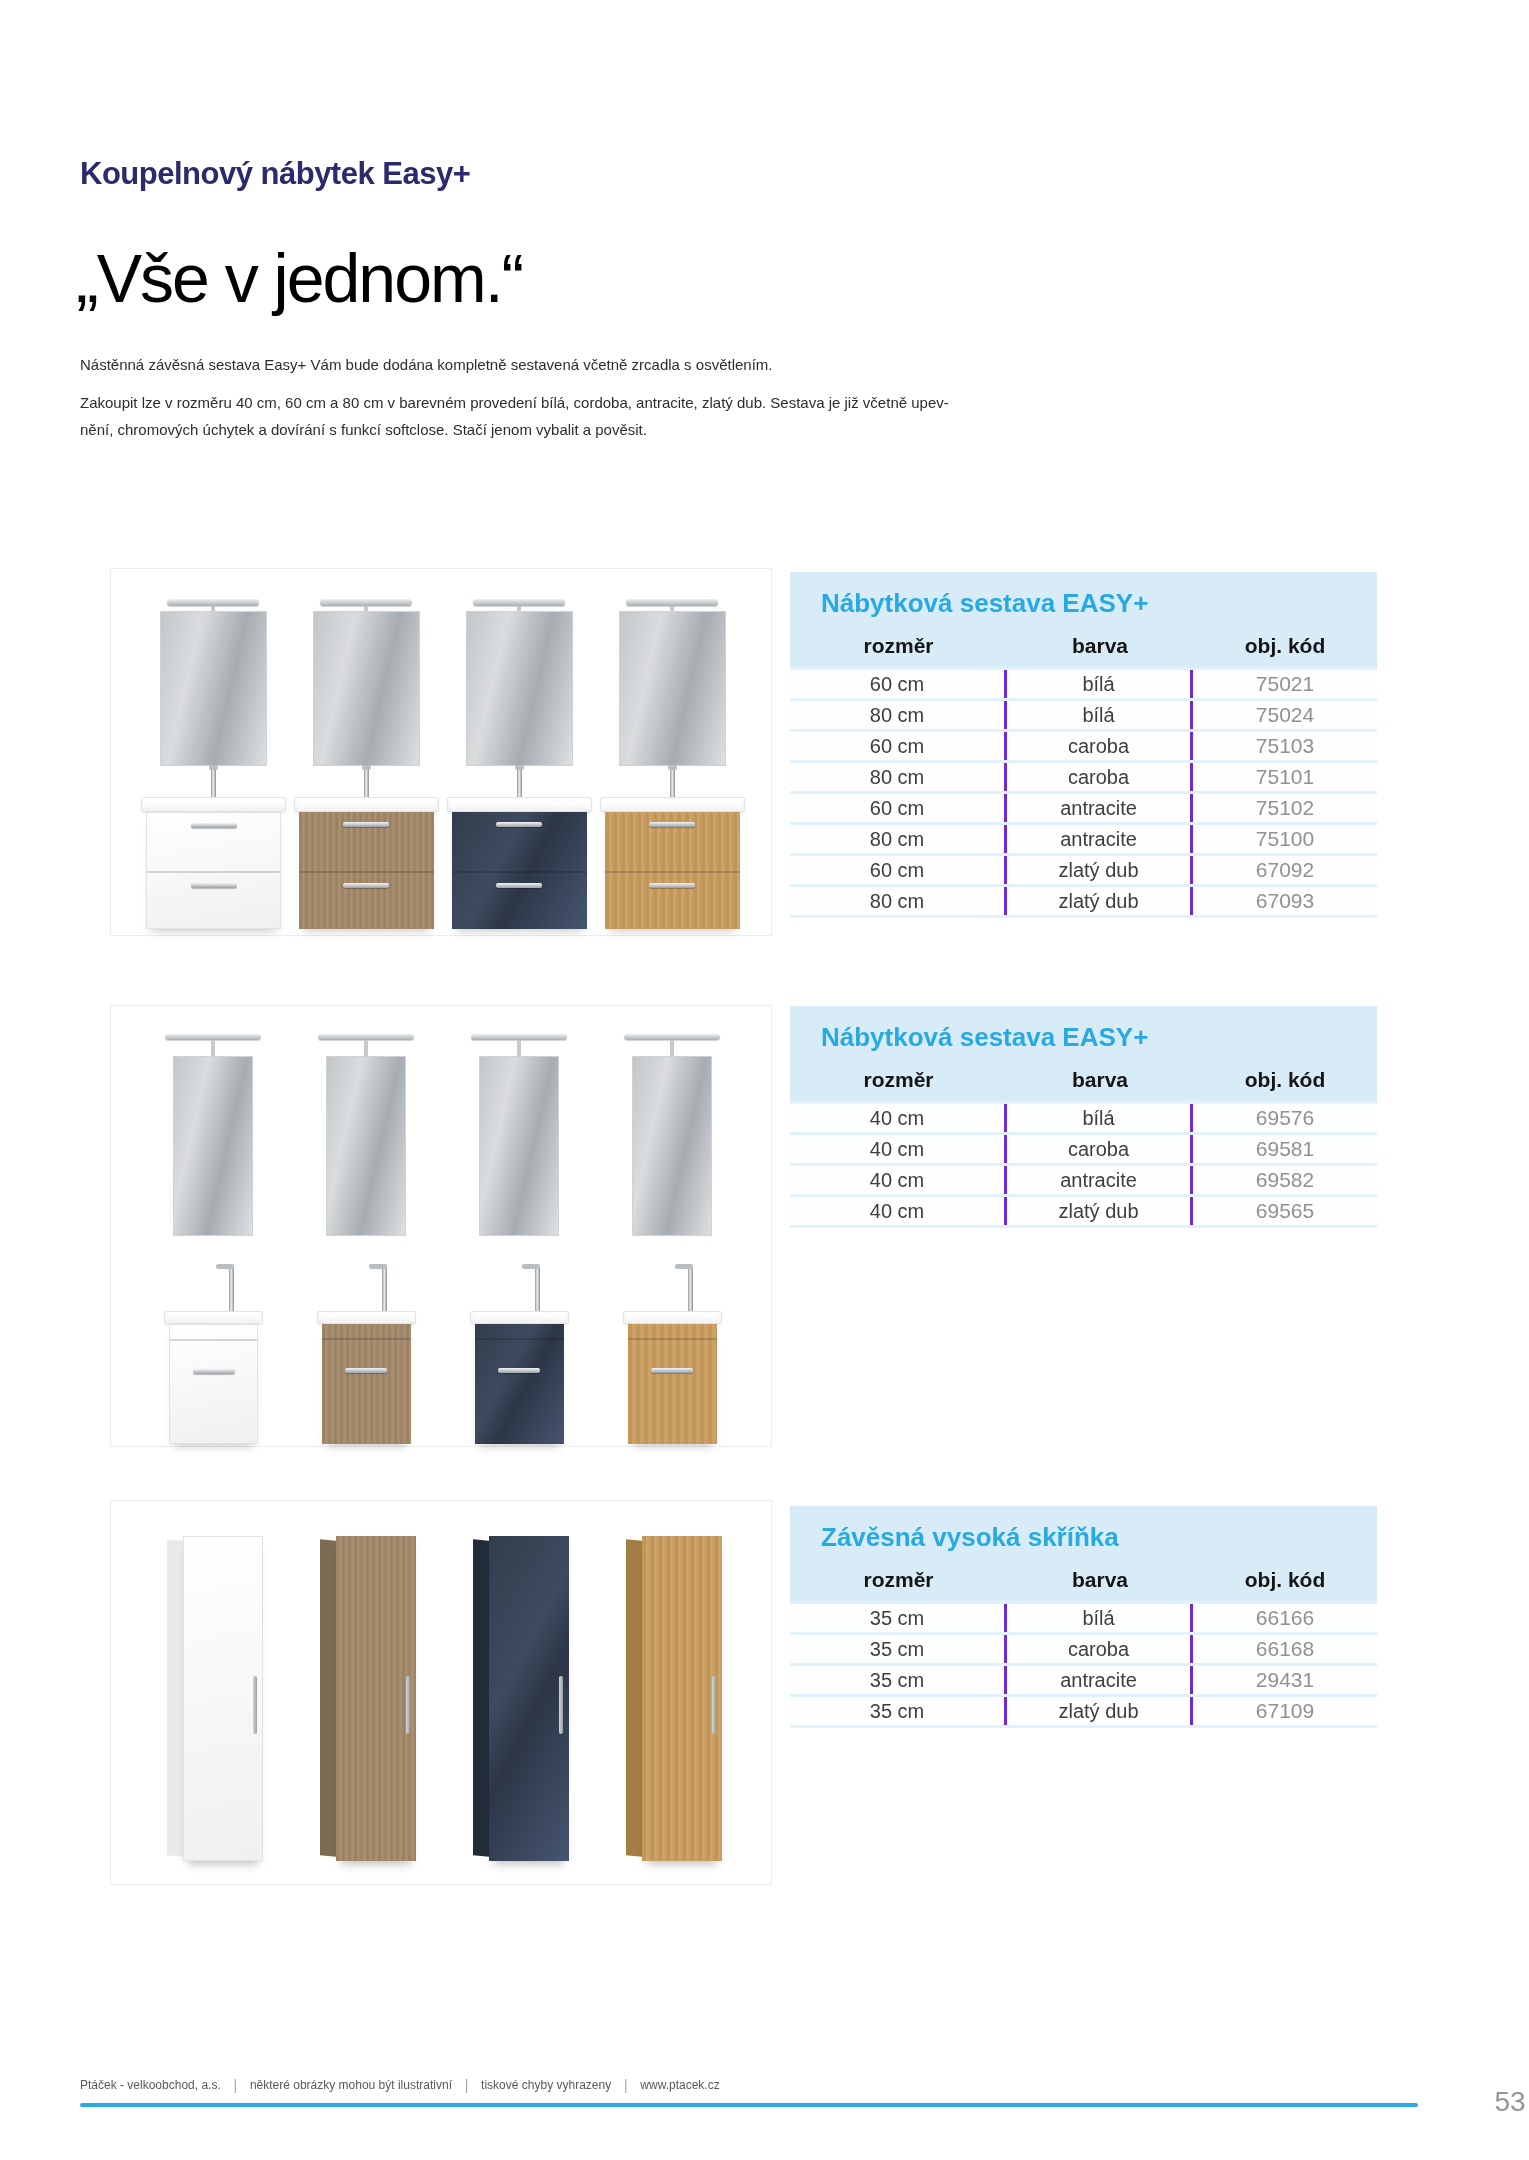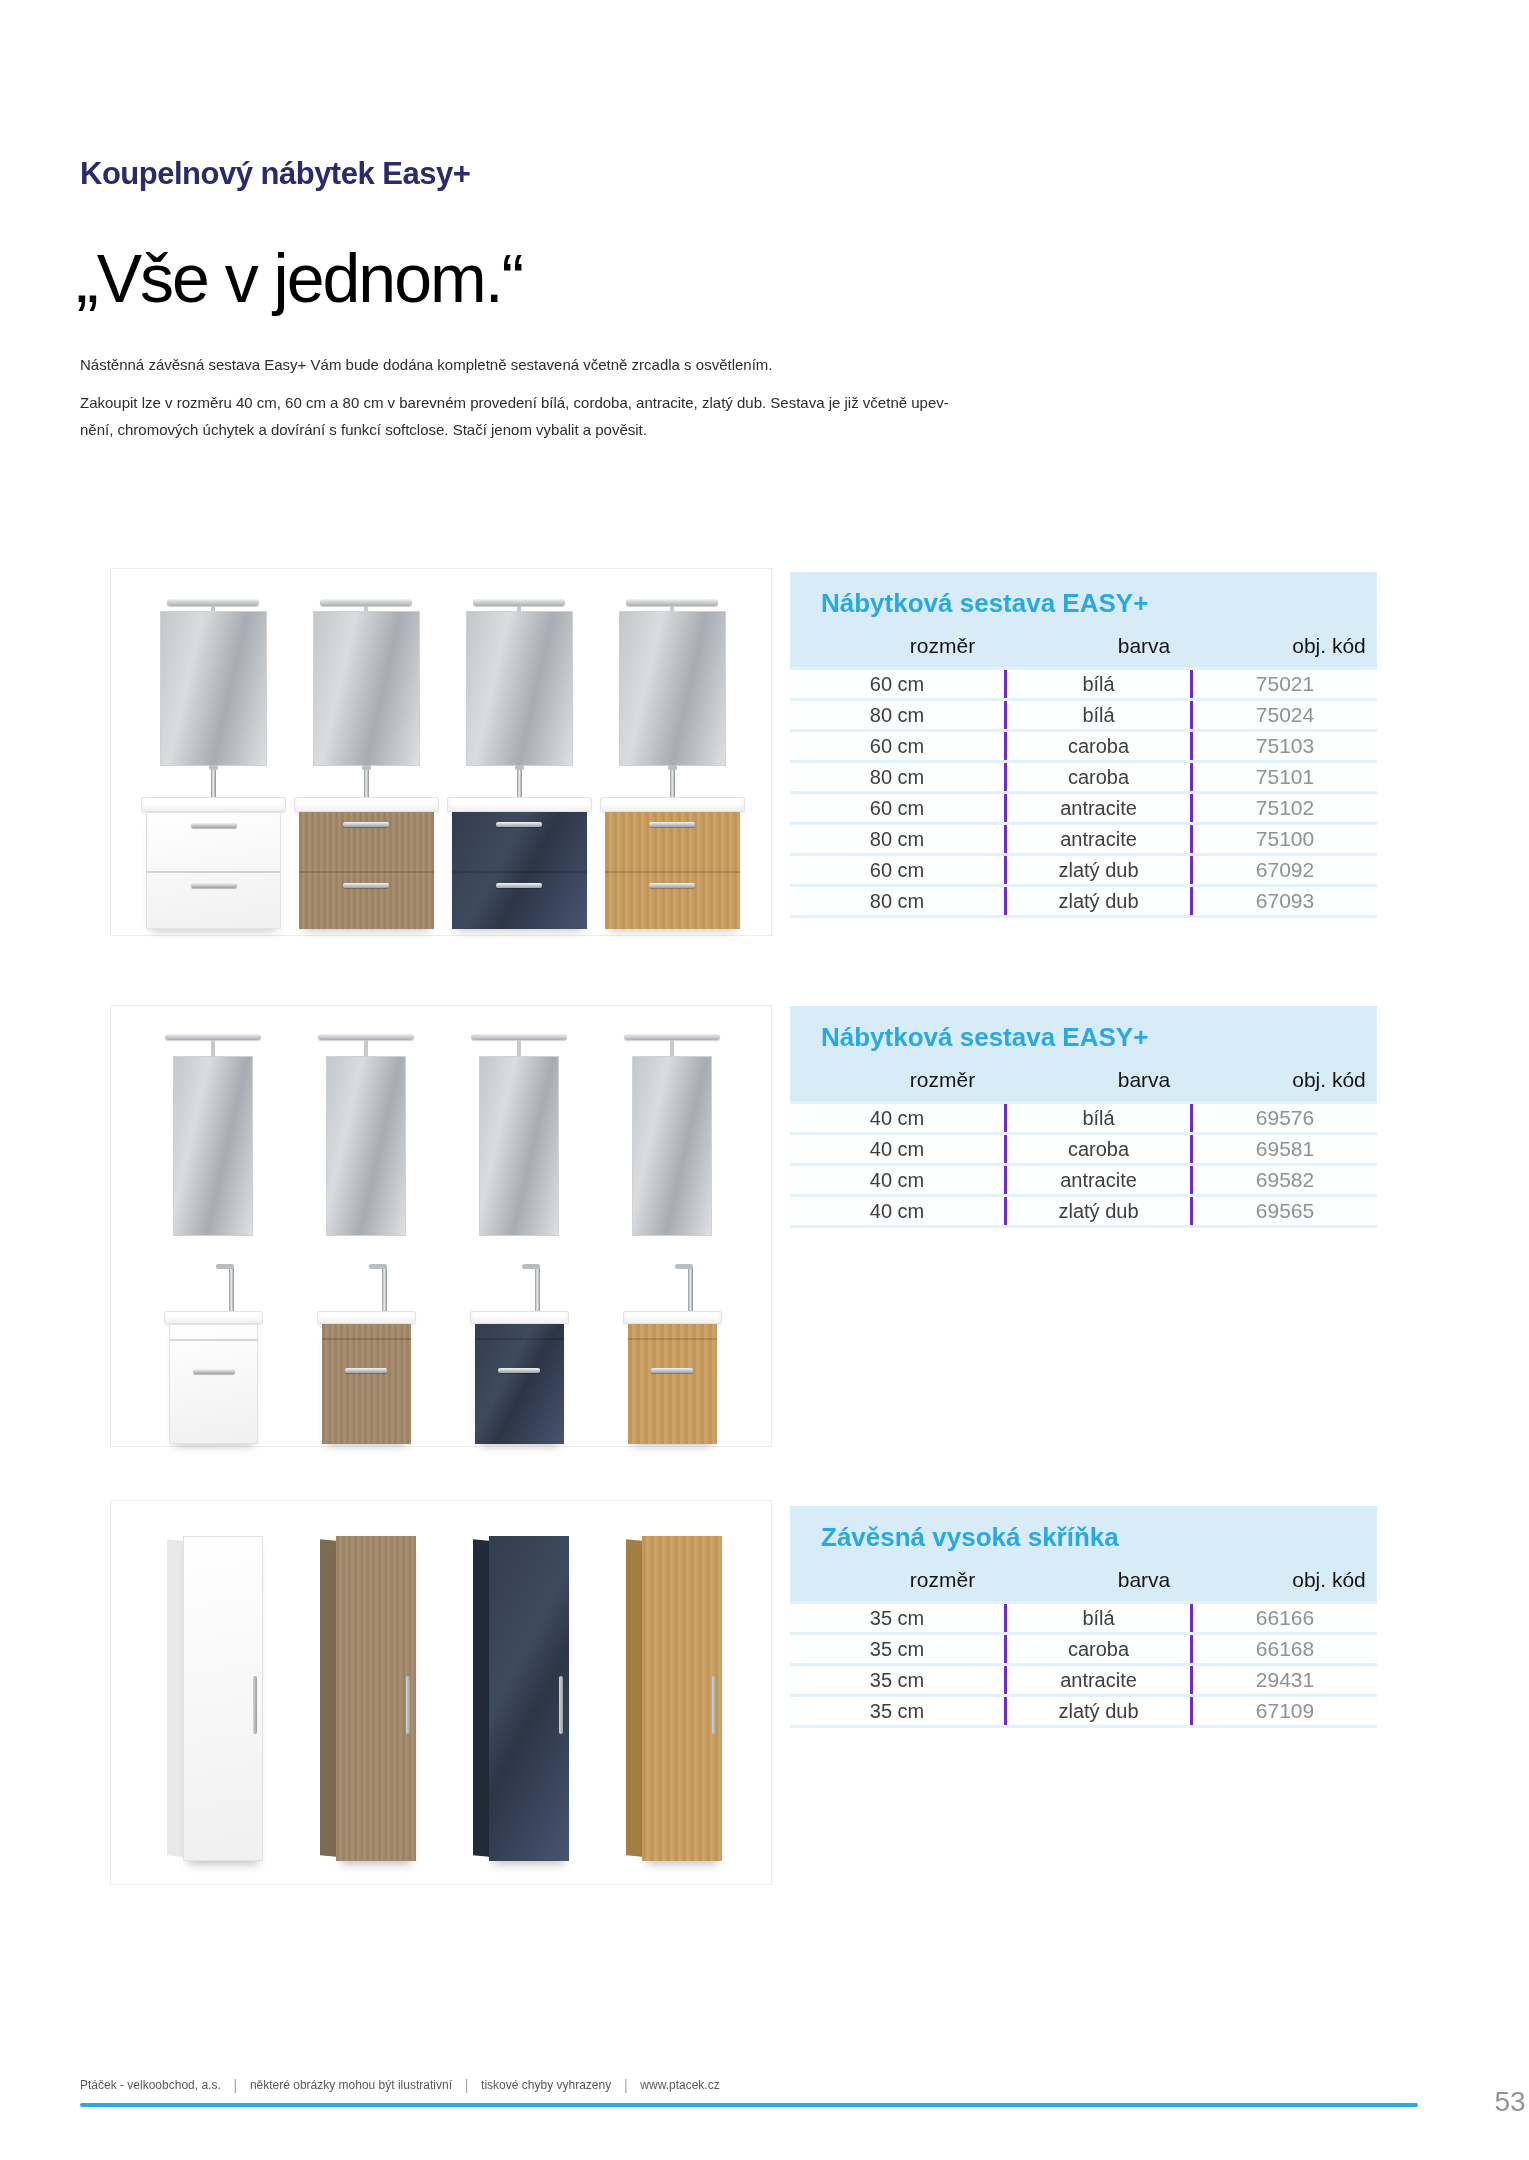--- a/index.html
+++ b/index.html
@@ -22,21 +22,21 @@
   .imgbox.f2{top:1005px;height:442px;}
   .imgbox.f3{top:1500px;height:385px;}
   
   .ptable{position:absolute;left:790px;width:587px;}
   .ptable.t1{top:572px;}
   .ptable.t2{top:1006px;}
   .ptable.t3{top:1506px;}
   .pt-head{background:#d8ecf8;}
   .pt-title{padding:16px 0 6px 31px;font-size:26px;font-weight:700;color:#29a9e1;}
   .pt-cols{display:grid;grid-template-columns:217px 186px 184px;height:42px;align-items:center;
-           text-align:center;font-weight:400;font-size:21px;color:#151515;padding-left:44px;}
+           text-align:center;font-weight:700;font-size:21px;color:#151515;}
   .pt-row{display:grid;grid-template-columns:217px 186px 184px;background:#fdfefe;
           border-top:3px solid #e3f1fa;font-size:20px;color:#3e3e3f;}
   .pt-row span{display:flex;align-items:center;justify-content:center;height:28px;border-right:3px solid #6d28d9;box-sizing:border-box;}
   .pt-row span:last-child{border-right:none;color:#8f9194;font-size:21px;}
   .pt-body{border-bottom:3px solid #e3f1fa;}
   
   .foot-text{position:absolute;left:80px;top:2078px;font-size:12px;color:#59595b;}
   .foot-text .sep{display:inline-block;margin:0 13px;color:#97999c;font-weight:300;transform:scaleY(1.25);}
   .foot-line{position:absolute;left:80px;top:2103px;width:1338px;height:4px;background:#29abe2;border-radius:2px;}
   .foot-page{position:absolute;left:1480px;top:2086px;width:60px;text-align:center;font-size:28px;color:#939598;}

